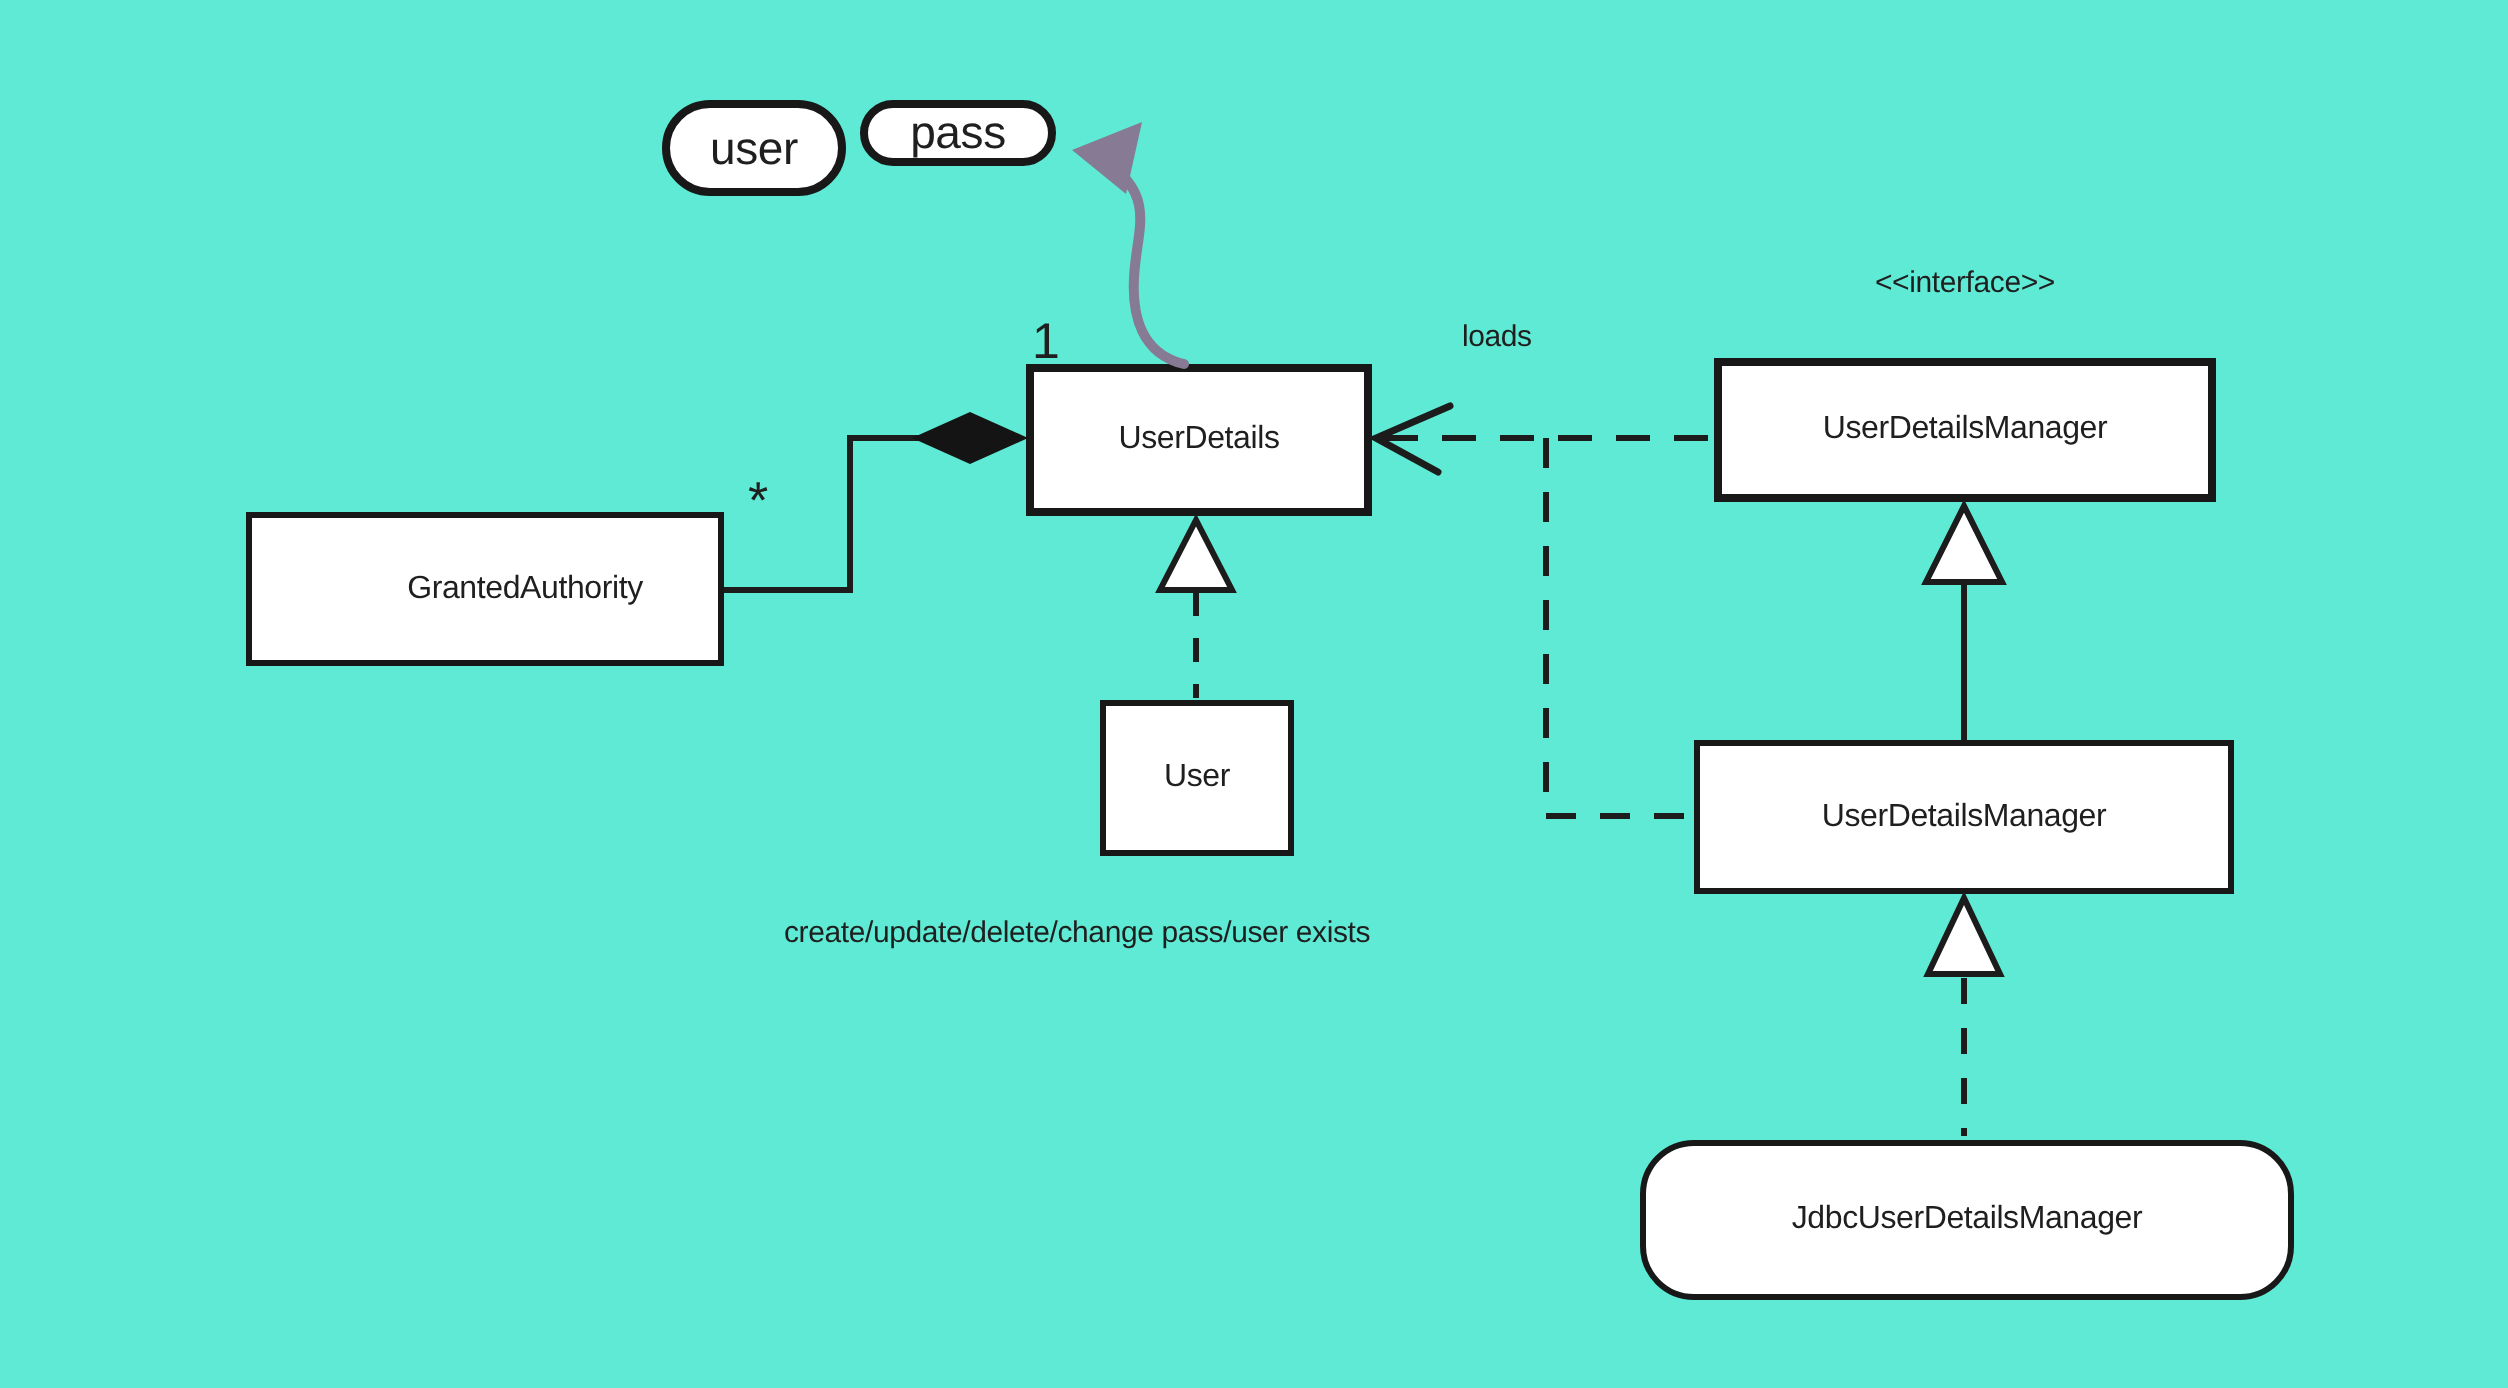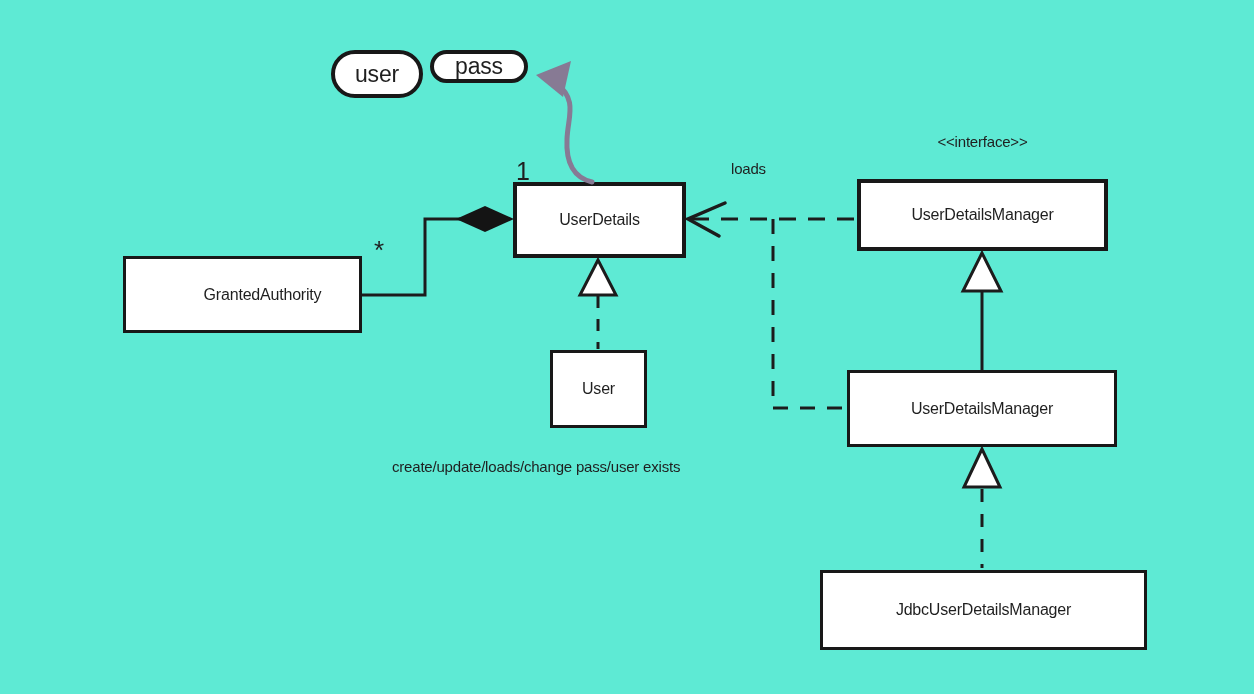--- a/index.html
+++ b/index.html
@@ -38,21 +38,21 @@
     white-space: nowrap;
     z-index: 3;
   }
   #n-user   { left: 331px; top: 50px;  width: 92px;  height: 48px; }
   #n-pass   { left: 430px; top: 50px;  width: 98px;  height: 33px; }
   #n-userdetails { left: 513px; top: 182px; width: 173px; height: 76px; }
   #n-granted     { left: 123px; top: 256px; width: 239px; height: 77px; padding-left: 40px; }
   #n-userclass   { left: 550px; top: 350px; width: 97px;  height: 78px; }
   #n-uds         { left: 857px; top: 179px; width: 251px; height: 72px; }
   #n-udm         { left: 847px; top: 370px; width: 270px; height: 77px; }
-  #n-jdbc        { left: 820px; top: 570px; width: 327px; height: 80px; }
+  #n-jdbc        { left: 820px; top: 570px; width: 327px; height: 80px; border-radius: 27px; }
   #l-interface { left: 857px; top: 133px; width: 251px; text-align: center; }
   #l-loads     { left: 731px; top: 160px; }
   #l-note      { left: 392px; top: 458px; }
   #l-one       { left: 516px; top: 157px; font-size: 25px; }
   #l-star      { left: 374px; top: 235px; font-size: 26px; }
   svg.connectors {
     position: absolute;
     left: 0; top: 0;
     z-index: 2;
     pointer-events: none;
@@ -84,21 +84,21 @@
   </div>
   <div class="node" id="n-udm">
     <span>UserDetailsManager</span>
   </div>
   <div class="node" id="n-jdbc">
     <span>JdbcUserDetailsManager</span>
   </div>
 
   <div class="floating-label" id="l-interface">&lt;&lt;interface&gt;&gt;</div>
   <div class="floating-label" id="l-loads">loads</div>
-  <div class="floating-label" id="l-note">create/update/loads/change pass/user exists</div>
+  <div class="floating-label" id="l-note">create/update/delete/change pass/user exists</div>
   <div class="floating-label" id="l-one">1</div>
   <div class="floating-label" id="l-star">*</div>
 
   <svg class="connectors" width="1254" height="694" viewBox="0 0 1254 694">
     <g stroke="#1c1c1c" stroke-width="3" fill="none">
 
       <polyline points="362,295 425,295 425,219 460,219"></polyline>
       <polygon points="456,219 485,206 514,219 485,232" fill="#141414" stroke="none"></polygon>
 
       <line x1="598" y1="296" x2="598" y2="349" stroke-dasharray="12 11"></line>

